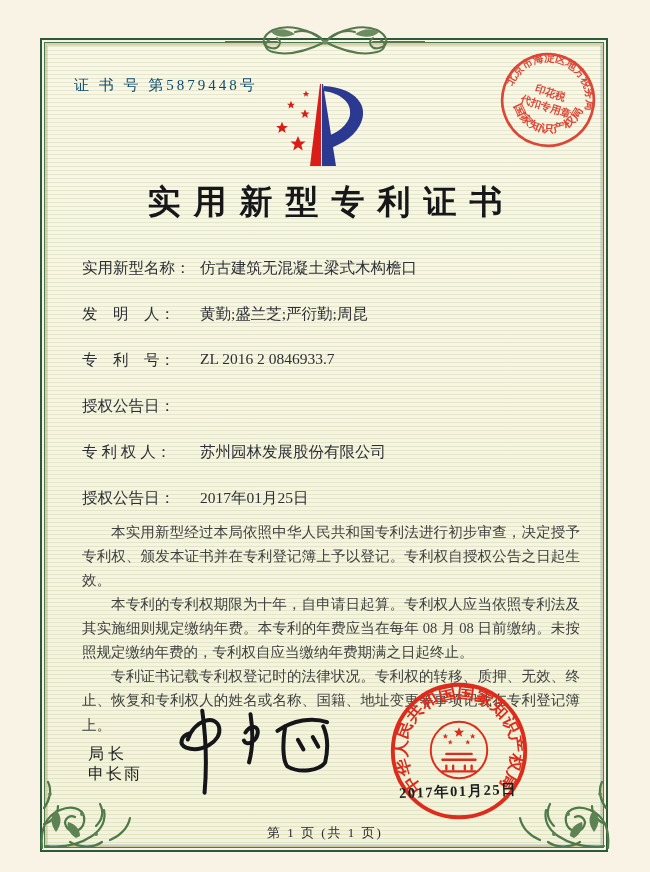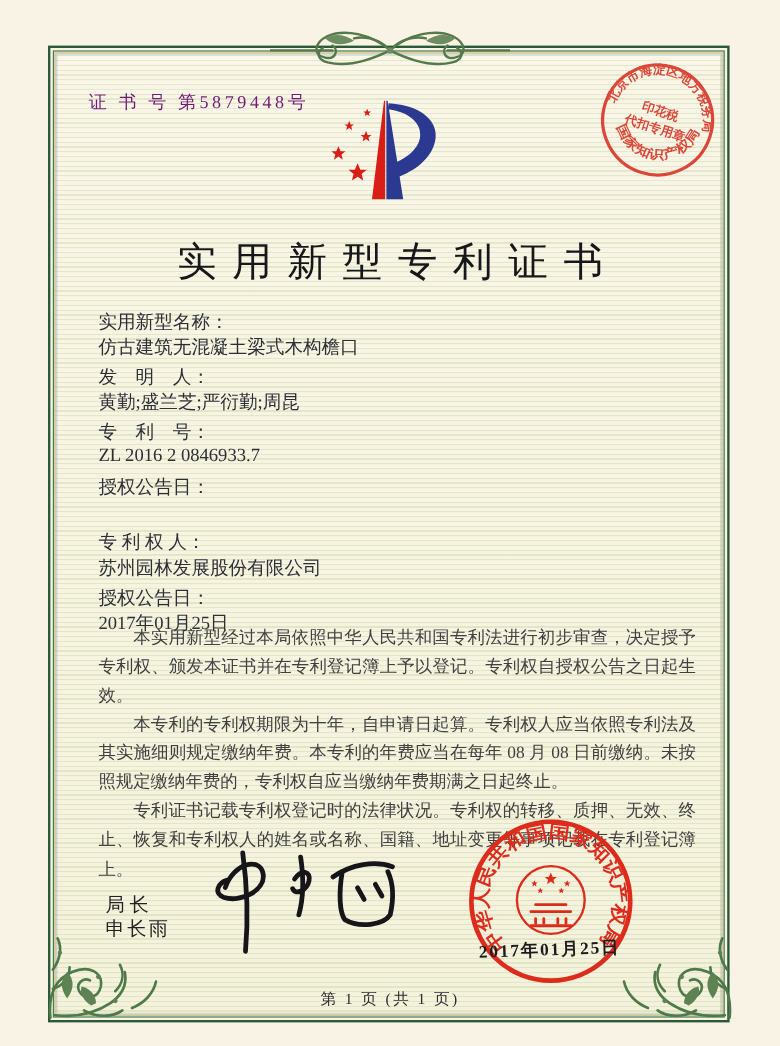--- a/index.html
+++ b/index.html
@@ -22,30 +22,30 @@
     background:
       repeating-linear-gradient(0deg, rgba(186,203,148,.33) 0 1px, rgba(0,0,0,0) 1px 4px),
       linear-gradient(#faf6e8,#f4f2dc);
   }
   
   .top-flourish{position:absolute;left:225px;top:20px;width:200px;height:44px;}
   .corner-flourish{position:absolute;width:110px;height:110px;}
   .corner-left{left:36px;top:744px;}
   .corner-right{left:504px;top:744px;transform:scaleX(-1);}
   
-  .cert-no{position:absolute;left:74px;top:76px;font-size:15px;letter-spacing:3px;color:#701a75;}
+  .cert-no{position:absolute;left:74px;top:76px;font-size:15px;letter-spacing:3px;color:#0c4a6e;}
   .logo{position:absolute;left:260px;top:78px;width:118px;height:92px;}
   .stamp{position:absolute;left:496px;top:48px;width:104px;height:104px;transform:rotate(18deg);opacity:.92;}
   .title{
     position:absolute;left:0;top:180px;width:650px;text-align:center;
-    font-size:33px;font-weight:normal;letter-spacing:13px;color:#17171a;text-indent:13px;margin-top:16px;
+    font-size:33px;font-weight:bold;letter-spacing:13px;color:#17171a;text-indent:13px;
   }
   
   .fields{position:absolute;left:82px;top:258px;width:500px;}
-  .row{display:flex;margin-bottom:26px;height:20px;font-size:15.5px;color:#2e2f36;flex-direction:column;}
+  .row{display:flex;margin-bottom:26px;height:20px;font-size:15.5px;color:#2e2f36;}
   .flabel{width:118px;flex:0 0 auto;}
   .fvalue{flex:1;}
   
   .paras{position:absolute;left:82px;top:520px;width:498px;font-size:14.5px;line-height:1.66;color:#404040;text-align:justify;}
   .paras p{margin:0;text-indent:2em;}
   
   .director-title{position:absolute;left:88px;top:732px;font-size:16px;letter-spacing:4px;color:#222;margin-top:12px;}
   .director-name{position:absolute;left:88px;top:764px;font-size:16px;letter-spacing:2px;color:#222;text-align:center;}
   .signature{position:absolute;left:158px;top:702px;width:195px;height:100px;transform:rotate(-3deg);}
   

